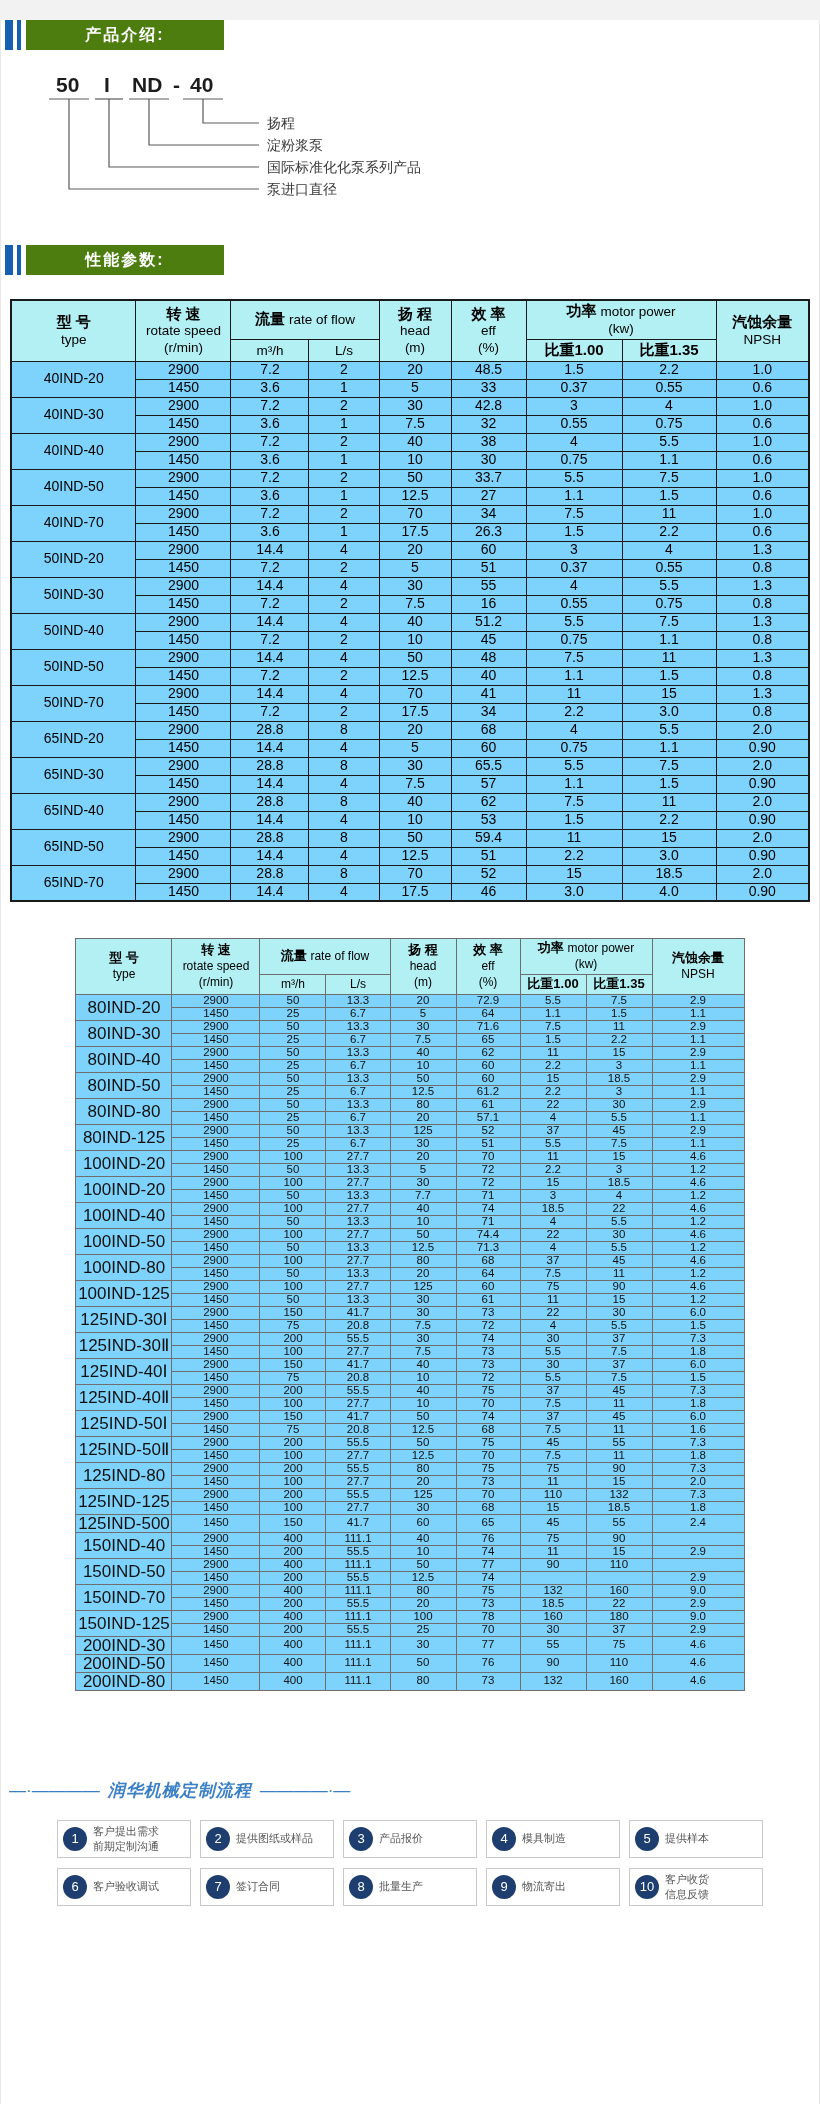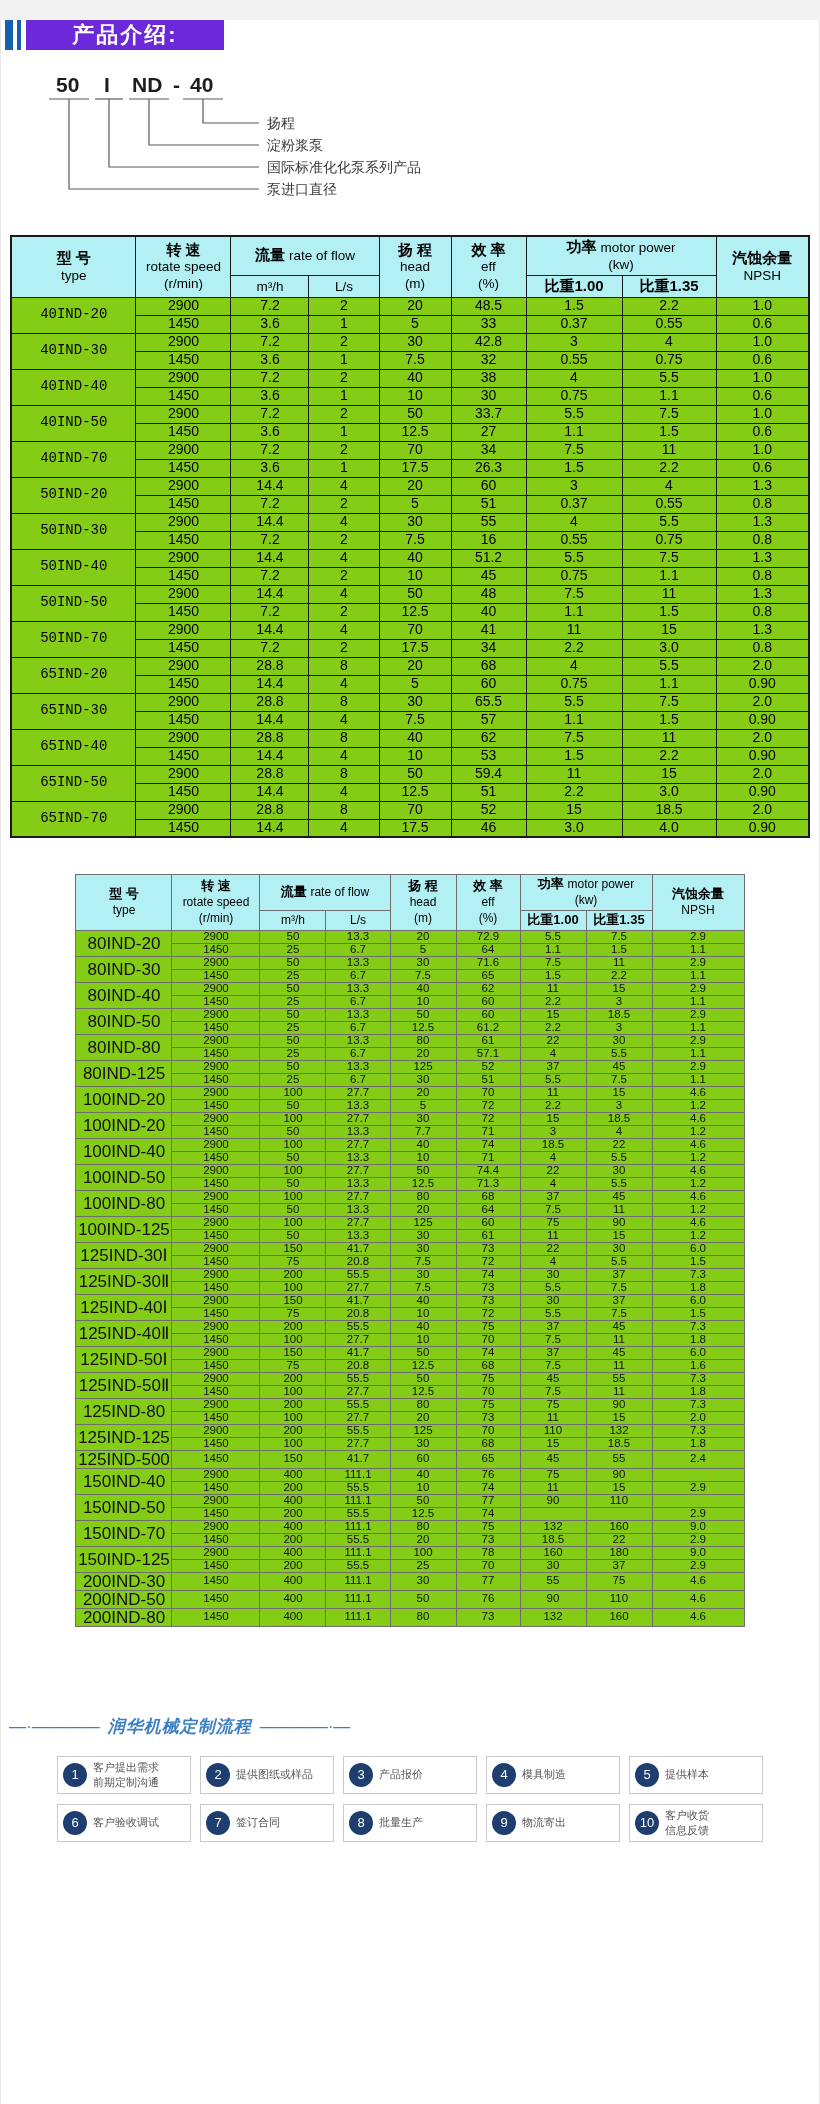--- a/index.html
+++ b/index.html
@@ -4,46 +4,46 @@
 <style>
   * { margin:0; padding:0; box-sizing:border-box; }
   body { background:#f2f2f2; font-family:"Liberation Sans", sans-serif; }
   .page { width:820px; min-height:2104px; margin:0 auto; background:#ffffff; padding-bottom:40px;
           border-left:1px solid #e8e8e8; border-right:1px solid #e8e8e8; }
 
   
   .title-bar { display:flex; align-items:stretch; height:30px; margin-top:20px; }
   .title-bar .stripe-thick { width:8px; background:#1660b2; margin-left:4px; }
   .title-bar .stripe-thin  { width:4px; background:#1660b2; margin-left:4px; }
-  .title-bar .bar { width:198px; margin-left:5px; background:#6d28d9; color:#fff;
+  .title-bar .bar { width:198px; margin-left:5px; background:#4d7c0f; color:#fff;
                     display:flex; align-items:center; justify-content:center;
-                    font-size:22px; font-weight:bold; letter-spacing:2px; }
+                    font-size:16px; font-weight:bold; letter-spacing:2px; }
 
   
   .intro-text { margin:17px 12px 0 10px; font-size:14px; line-height:1.75; color:#3a3a3a; text-indent:2em; }
 
   
   .model-diagram { display:block; margin:16px 0 0 10px; }
   .model-diagram text.code { font-size:21px; font-weight:bold; fill:#1c1c1c; font-family:"Liberation Sans",sans-serif; }
   .model-diagram text.lbl  { font-size:14px; fill:#3a3a3a; font-family:"Liberation Sans",sans-serif; }
   .model-diagram polyline, .model-diagram line { stroke:#5a5a5a; stroke-width:1.2; fill:none; }
 
   
-  table.spec { border-collapse:collapse; table-layout:fixed; text-align:center; background:#84cc16; }
+  table.spec { border-collapse:collapse; table-layout:fixed; text-align:center; background:#7dd3fc; }
   table.spec th, table.spec td { border:1px solid #1a1a1a; overflow:hidden; }
   table.spec thead th { background:#b2f0f4; }
   .zh { font-weight:bold; display:inline-block; }
   .en { font-weight:normal; display:inline-block; }
   .blk { display:block; }
 
   #table1 { width:798px; margin:24px auto 0; border:2px solid #1a1a1a; }
   #table1 thead th { font-size:15px; line-height:1.25; padding:1px 0; }
   #table1 thead .en, #table1 thead .unit { font-size:13.5px; }
   #table1 tbody td { font-size:14px; height:18px; line-height:1.1; padding:0; color:#000; }
-  #table1 td.type-cell { font-size:14px;font-family:Liberation Mono, monospace; }
+  #table1 td.type-cell { font-size:14px; }
 
   #table2 { width:668px; margin:36px auto 0; border:1px solid #555; }
   #table2 th, #table2 td { border:1px solid #6e6e6e; }
   #table2 thead th { font-size:13px; line-height:1.3; padding:1px 0; }
   #table2 thead .en, #table2 thead .unit { font-size:12px; }
   #table2 tbody td { font-size:11.5px; height:13px; line-height:1.0; padding:0; color:#111; }
   #table2 td.type-cell { font-size:17px; }
 
   
   .process { margin-top:88px; }
@@ -83,20 +83,25 @@
     <polyline points="138,33 138,79 248,79"></polyline>
     <polyline points="98,33 98,101 248,101"></polyline>
     <polyline points="58,33 58,123 248,123"></polyline>
 
     <text class="lbl" x="256" y="62">扬程</text>
     <text class="lbl" x="256" y="84">淀粉浆泵</text>
     <text class="lbl" x="256" y="106">国际标准化化泵系列产品</text>
     <text class="lbl" x="256" y="128">泵进口直径</text>
   </svg>
 
+  <div class="title-bar" style="margin-top:34px">
+    <div class="stripe-thick"></div>
+    <div class="stripe-thin"></div>
+    <div class="bar">性能参数:</div>
+  </div>
 
   <table class="spec" id="table1">
     <colgroup>
         <col style="width:125px">
         <col style="width:95px">
         <col style="width:78px">
         <col style="width:70px">
         <col style="width:72px">
         <col style="width:75px">
         <col style="width:96px">

